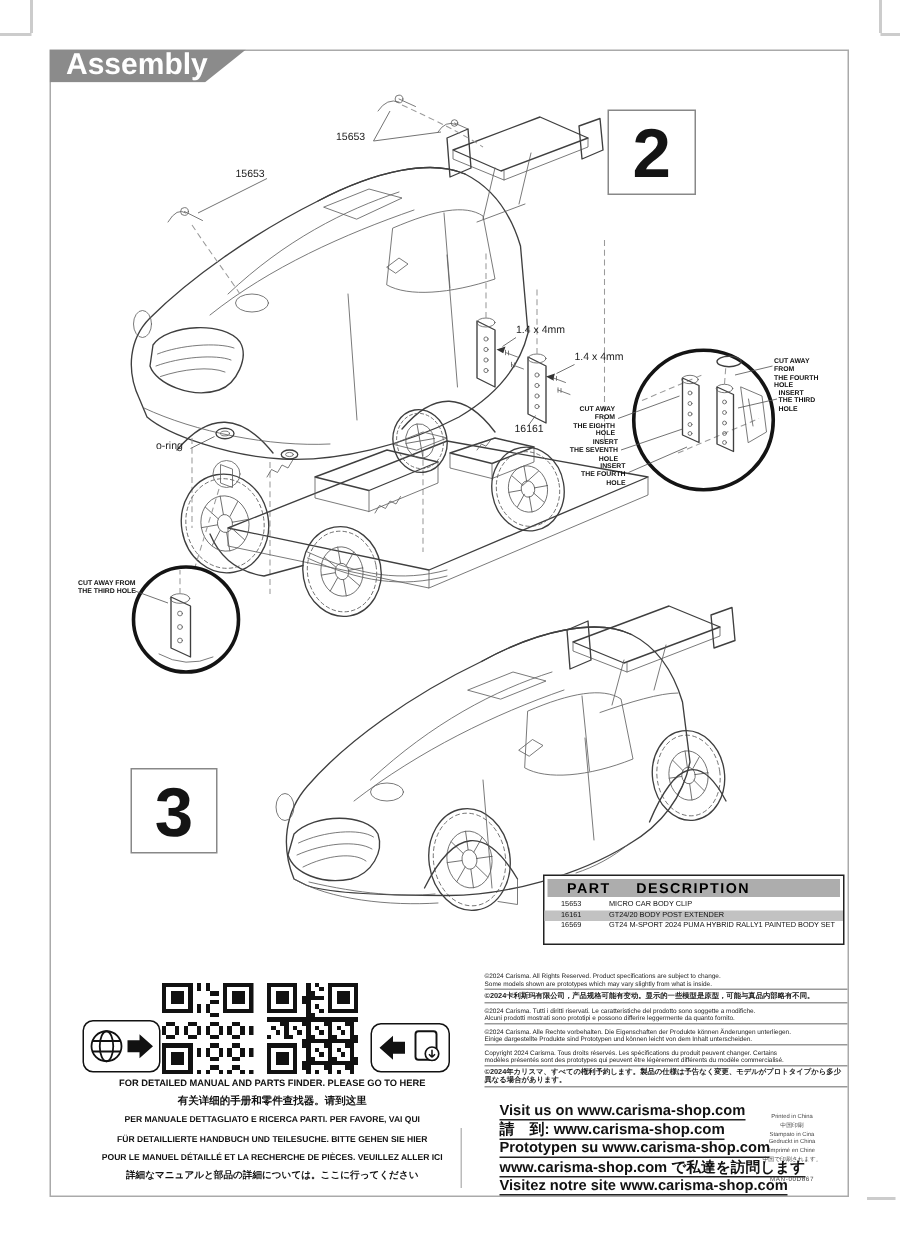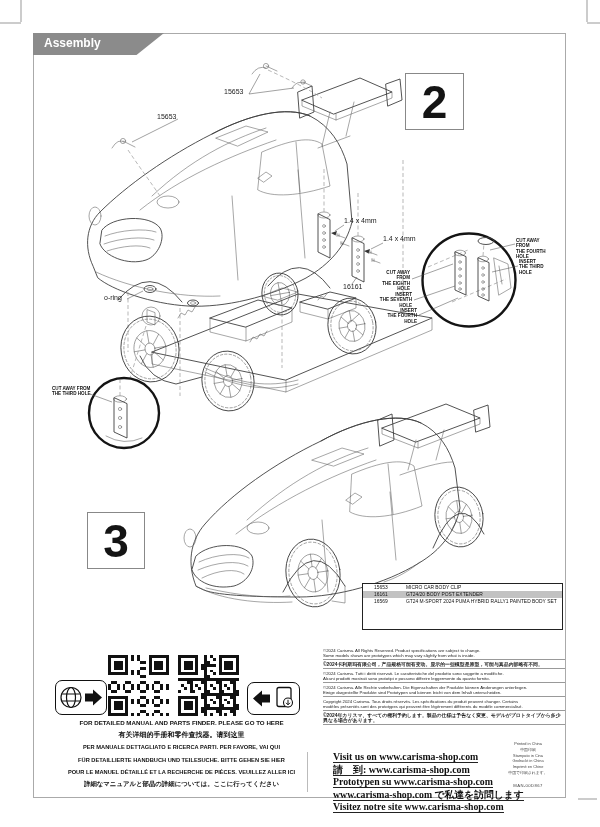--- a/index.html
+++ b/index.html
@@ -5,21 +5,21 @@
   html,body{margin:0;padding:0;background:#fff;}
   .page{position:relative;width:600px;height:827px;background:#fff;overflow:hidden;
         font-family:"Liberation Sans",sans-serif;color:#1a1a1a;}
   .abs{position:absolute;}
   
   .frame{left:33px;top:33px;width:531px;height:763px;border:1px solid #aaa;}
   .artifact{background:#ccc;}
   
   .banner{left:33px;top:33px;width:131px;height:22px;background:#8b8b8b;
           clip-path:polygon(0 0,100% 0,79% 100%,0 100%);
-          color:#fff;font-weight:bold;font-size:12px;line-height:21px;padding-left:11px;box-sizing:border-box;}
+          color:#fff;font-weight:bold;font-size:20px;line-height:21px;padding-left:11px;box-sizing:border-box;}
   
   .stepbox{border:1.2px solid #888;background:#fff;display:flex;align-items:center;justify-content:center;
            font-weight:800;font-size:46px;color:#141414;}
   .step2{left:405px;top:73px;width:57px;height:55px;}
   .step3{left:87px;top:512px;width:56px;height:55px;}
   
   .lbl{font-size:7px;color:#222;white-space:nowrap;}
   .co{font-size:4.6px;line-height:5.4px;font-weight:bold;color:#111;white-space:pre-line;}
   .ra{text-align:right;}
   
@@ -40,21 +40,21 @@
   .fs-en1{font-size:6.2px;}
   .fs-cjk1{font-size:7px;}
   .fs-eu{font-size:5.7px;}
   .fs-cjk2{font-size:6.4px;}
   .vdiv{left:307px;top:752px;width:1px;height:40px;background:#bbb;}
   
   .disc{left:323px;top:648px;width:242px;}
   .dpair{font-size:4.3px;line-height:5.1px;color:#222;border-bottom:0.5px solid #999;
          padding-bottom:1px;margin-bottom:1.8px;white-space:pre-line;}
   .dpair.cjk{font-size:4.9px;font-weight:bold;}
-  .weblines{left:333px;top:752px;font-family:Liberation Serif, serif;}
+  .weblines{left:333px;top:736px;}
   .webline{font-weight:bold;color:#111;font-size:9.8px;line-height:10px;border-bottom:0.8px solid #222;
            display:table;margin-bottom:1.6px;white-space:nowrap;}
   .webline.big{font-size:10px;}
   .printed{left:497px;top:741px;width:62px;text-align:center;font-size:3.9px;line-height:5.8px;color:#444;}
   .mancode{left:497px;top:783px;width:62px;text-align:center;font-size:4.2px;letter-spacing:0.4px;color:#444;}
   
   .w1{stroke:#3f3f3f;stroke-width:.9;fill:none;stroke-linecap:round;stroke-linejoin:round;}
   .w2{stroke:#5e5e5e;stroke-width:.55;fill:none;stroke-linecap:round;stroke-linejoin:round;}
   .dd{stroke:#9a9a9a;stroke-width:.7;fill:none;stroke-dasharray:4 2.5;}
   .ld{stroke:#555;stroke-width:.55;fill:none;}
@@ -309,20 +309,24 @@
   <div class="abs co ra" style="left:372px;top:270px;width:38px;">CUT AWAY FROM
 THE EIGHTH HOLE</div>
   <div class="abs co ra" style="left:370px;top:292px;width:42px;">INSERT
 THE SEVENTH HOLE</div>
   <div class="abs co ra" style="left:375px;top:308px;width:42px;">INSERT
 THE FOURTH HOLE</div>
   <div class="abs co" style="left:52px;top:386px;width:40px;">CUT AWAY FROM
 THE THIRD HOLE</div>
 
   <div class="abs parts-box">
+    <div class="parts-head">
+      <span class="ph-part">PART</span>
+      <span class="ph-desc">DESCRIPTION</span>
+    </div>
     <div class="prow">
       <span class="pc-num">15653</span>
       <span class="pc-desc">MICRO CAR BODY CLIP</span>
     </div>
     <div class="prow alt">
       <span class="pc-num">16161</span>
       <span class="pc-desc">GT24/20 BODY POST EXTENDER</span>
     </div>
     <div class="prow">
       <span class="pc-num">16569</span>

